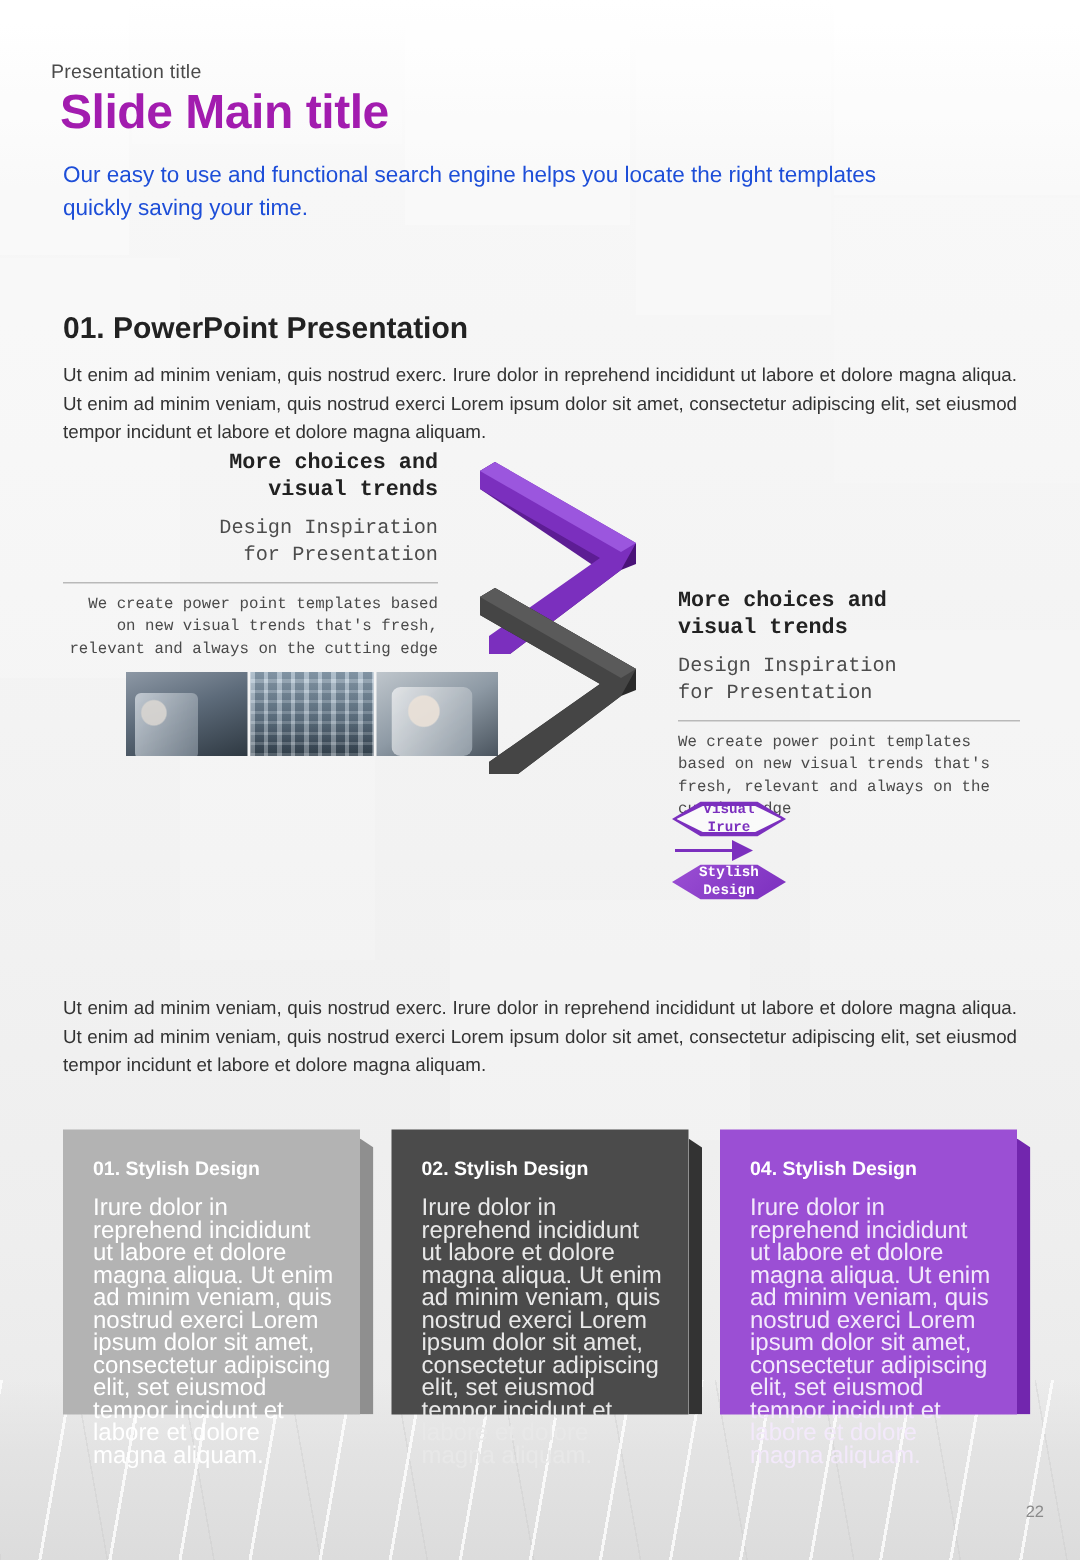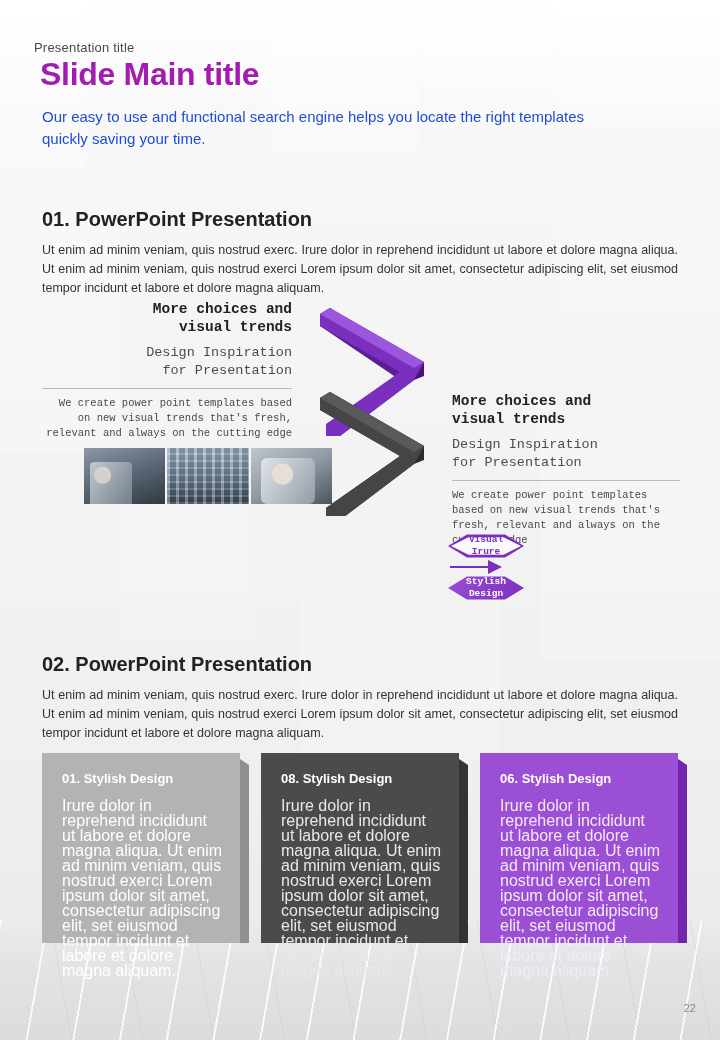--- a/index.html
+++ b/index.html
@@ -243,46 +243,45 @@
         <div class="hex-label">
           <span>Stylish</span><br>
           <span>Design</span>
         </div>
       </div>
     </div>
 
   </div>
 
   <div id="section2">
-    <div class="section-title">02. PowerPoint Presentation</div>
     <div class="section-body">Ut enim ad minim veniam, quis nostrud exerc. Irure dolor in reprehend incididunt ut labore et dolore magna aliqua. Ut enim ad minim veniam, quis nostrud exerci  Lorem ipsum dolor sit amet, consectetur adipiscing elit, set eiusmod tempor incidunt et labore et dolore magna aliquam.</div>
   </div>
 
   <div class="cards">
 
     <div class="card card-grey">
       <div class="card-side"></div>
       <div class="card-face">
         <div class="card-title">01. Stylish Design</div>
         <div class="card-text">Irure dolor in reprehend incididunt ut labore et dolore magna aliqua. Ut enim ad minim veniam, quis nostrud exerci  Lorem ipsum dolor sit amet, consectetur adipiscing elit, set eiusmod tempor incidunt et labore et dolore magna aliquam.</div>
       </div>
     </div>
 
     <div class="card card-dark">
       <div class="card-side"></div>
       <div class="card-face">
-        <div class="card-title">08. Stylish Design</div>
+        <div class="card-title">02. Stylish Design</div>
         <div class="card-text">Irure dolor in reprehend incididunt ut labore et dolore magna aliqua. Ut enim ad minim veniam, quis nostrud exerci  Lorem ipsum dolor sit amet, consectetur adipiscing elit, set eiusmod tempor incidunt et labore et dolore magna aliquam.</div>
       </div>
     </div>
 
     <div class="card card-purple">
       <div class="card-side"></div>
       <div class="card-face">
-        <div class="card-title">06. Stylish Design</div>
+        <div class="card-title">04. Stylish Design</div>
         <div class="card-text">Irure dolor in reprehend incididunt ut labore et dolore magna aliqua. Ut enim ad minim veniam, quis nostrud exerci  Lorem ipsum dolor sit amet, consectetur adipiscing elit, set eiusmod tempor incidunt et labore et dolore magna aliquam.</div>
       </div>
     </div>
 
   </div>
 
   <div class="page-number">22</div>
 
 </div>
 

